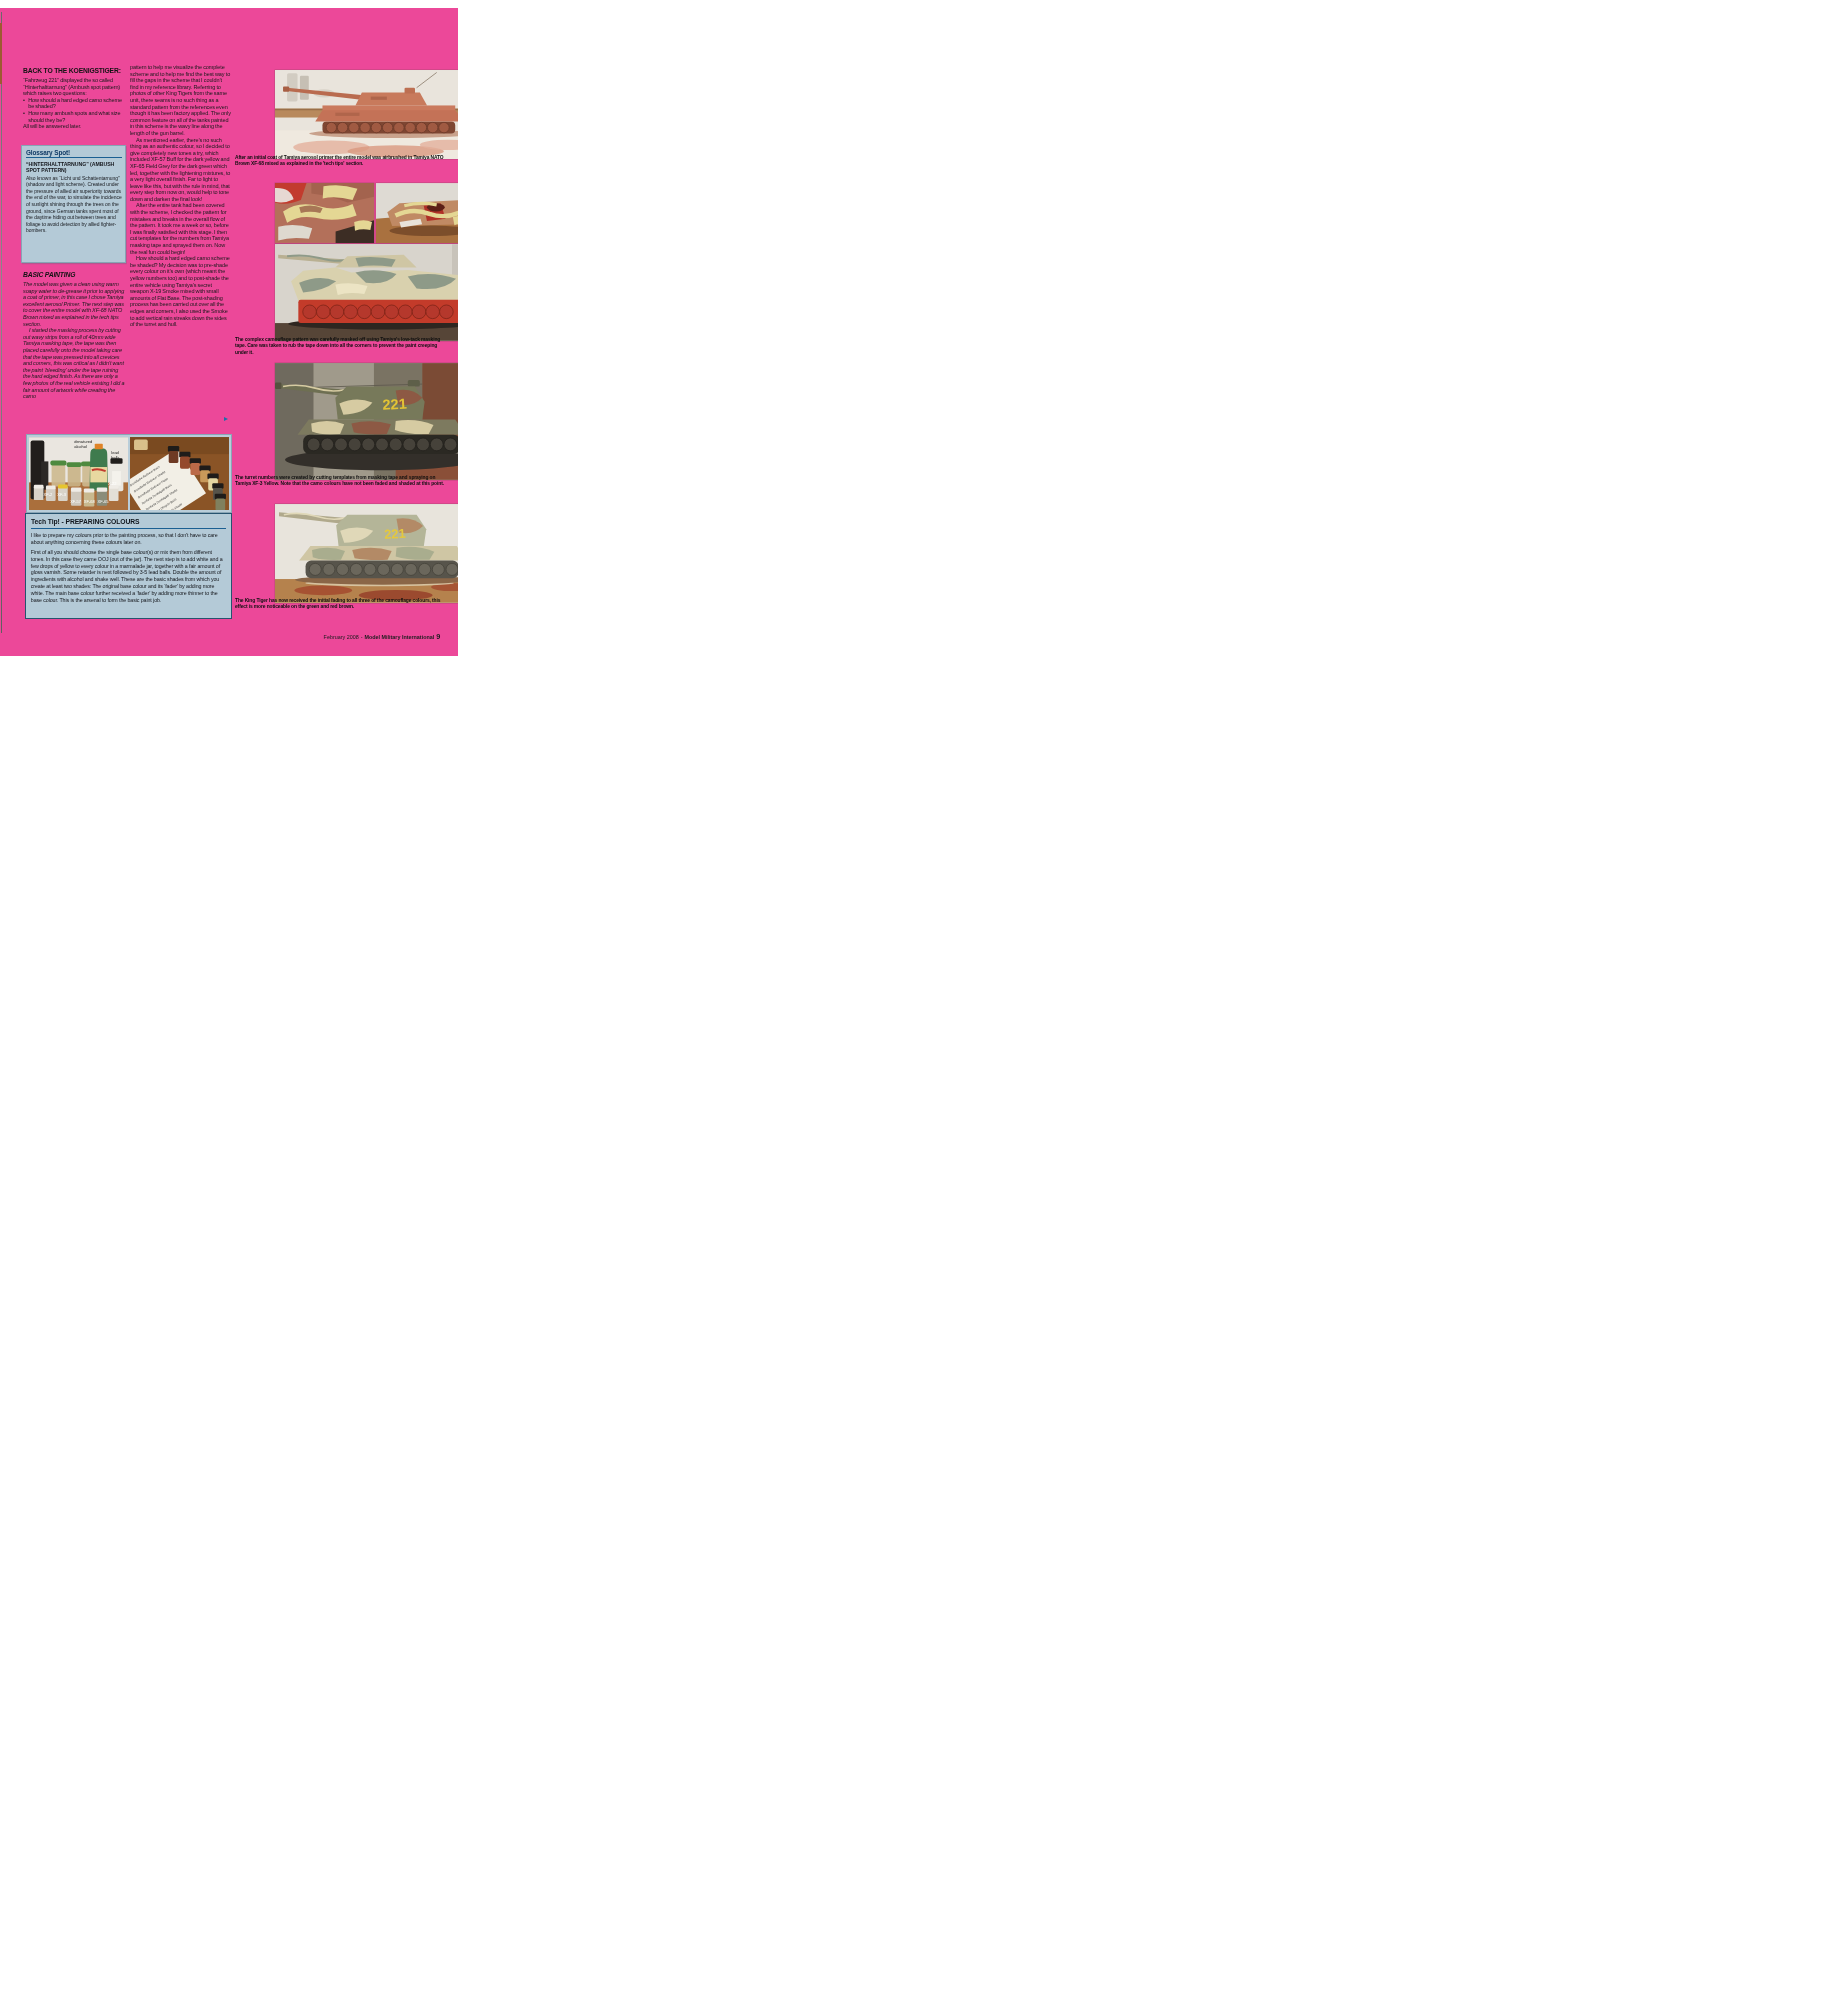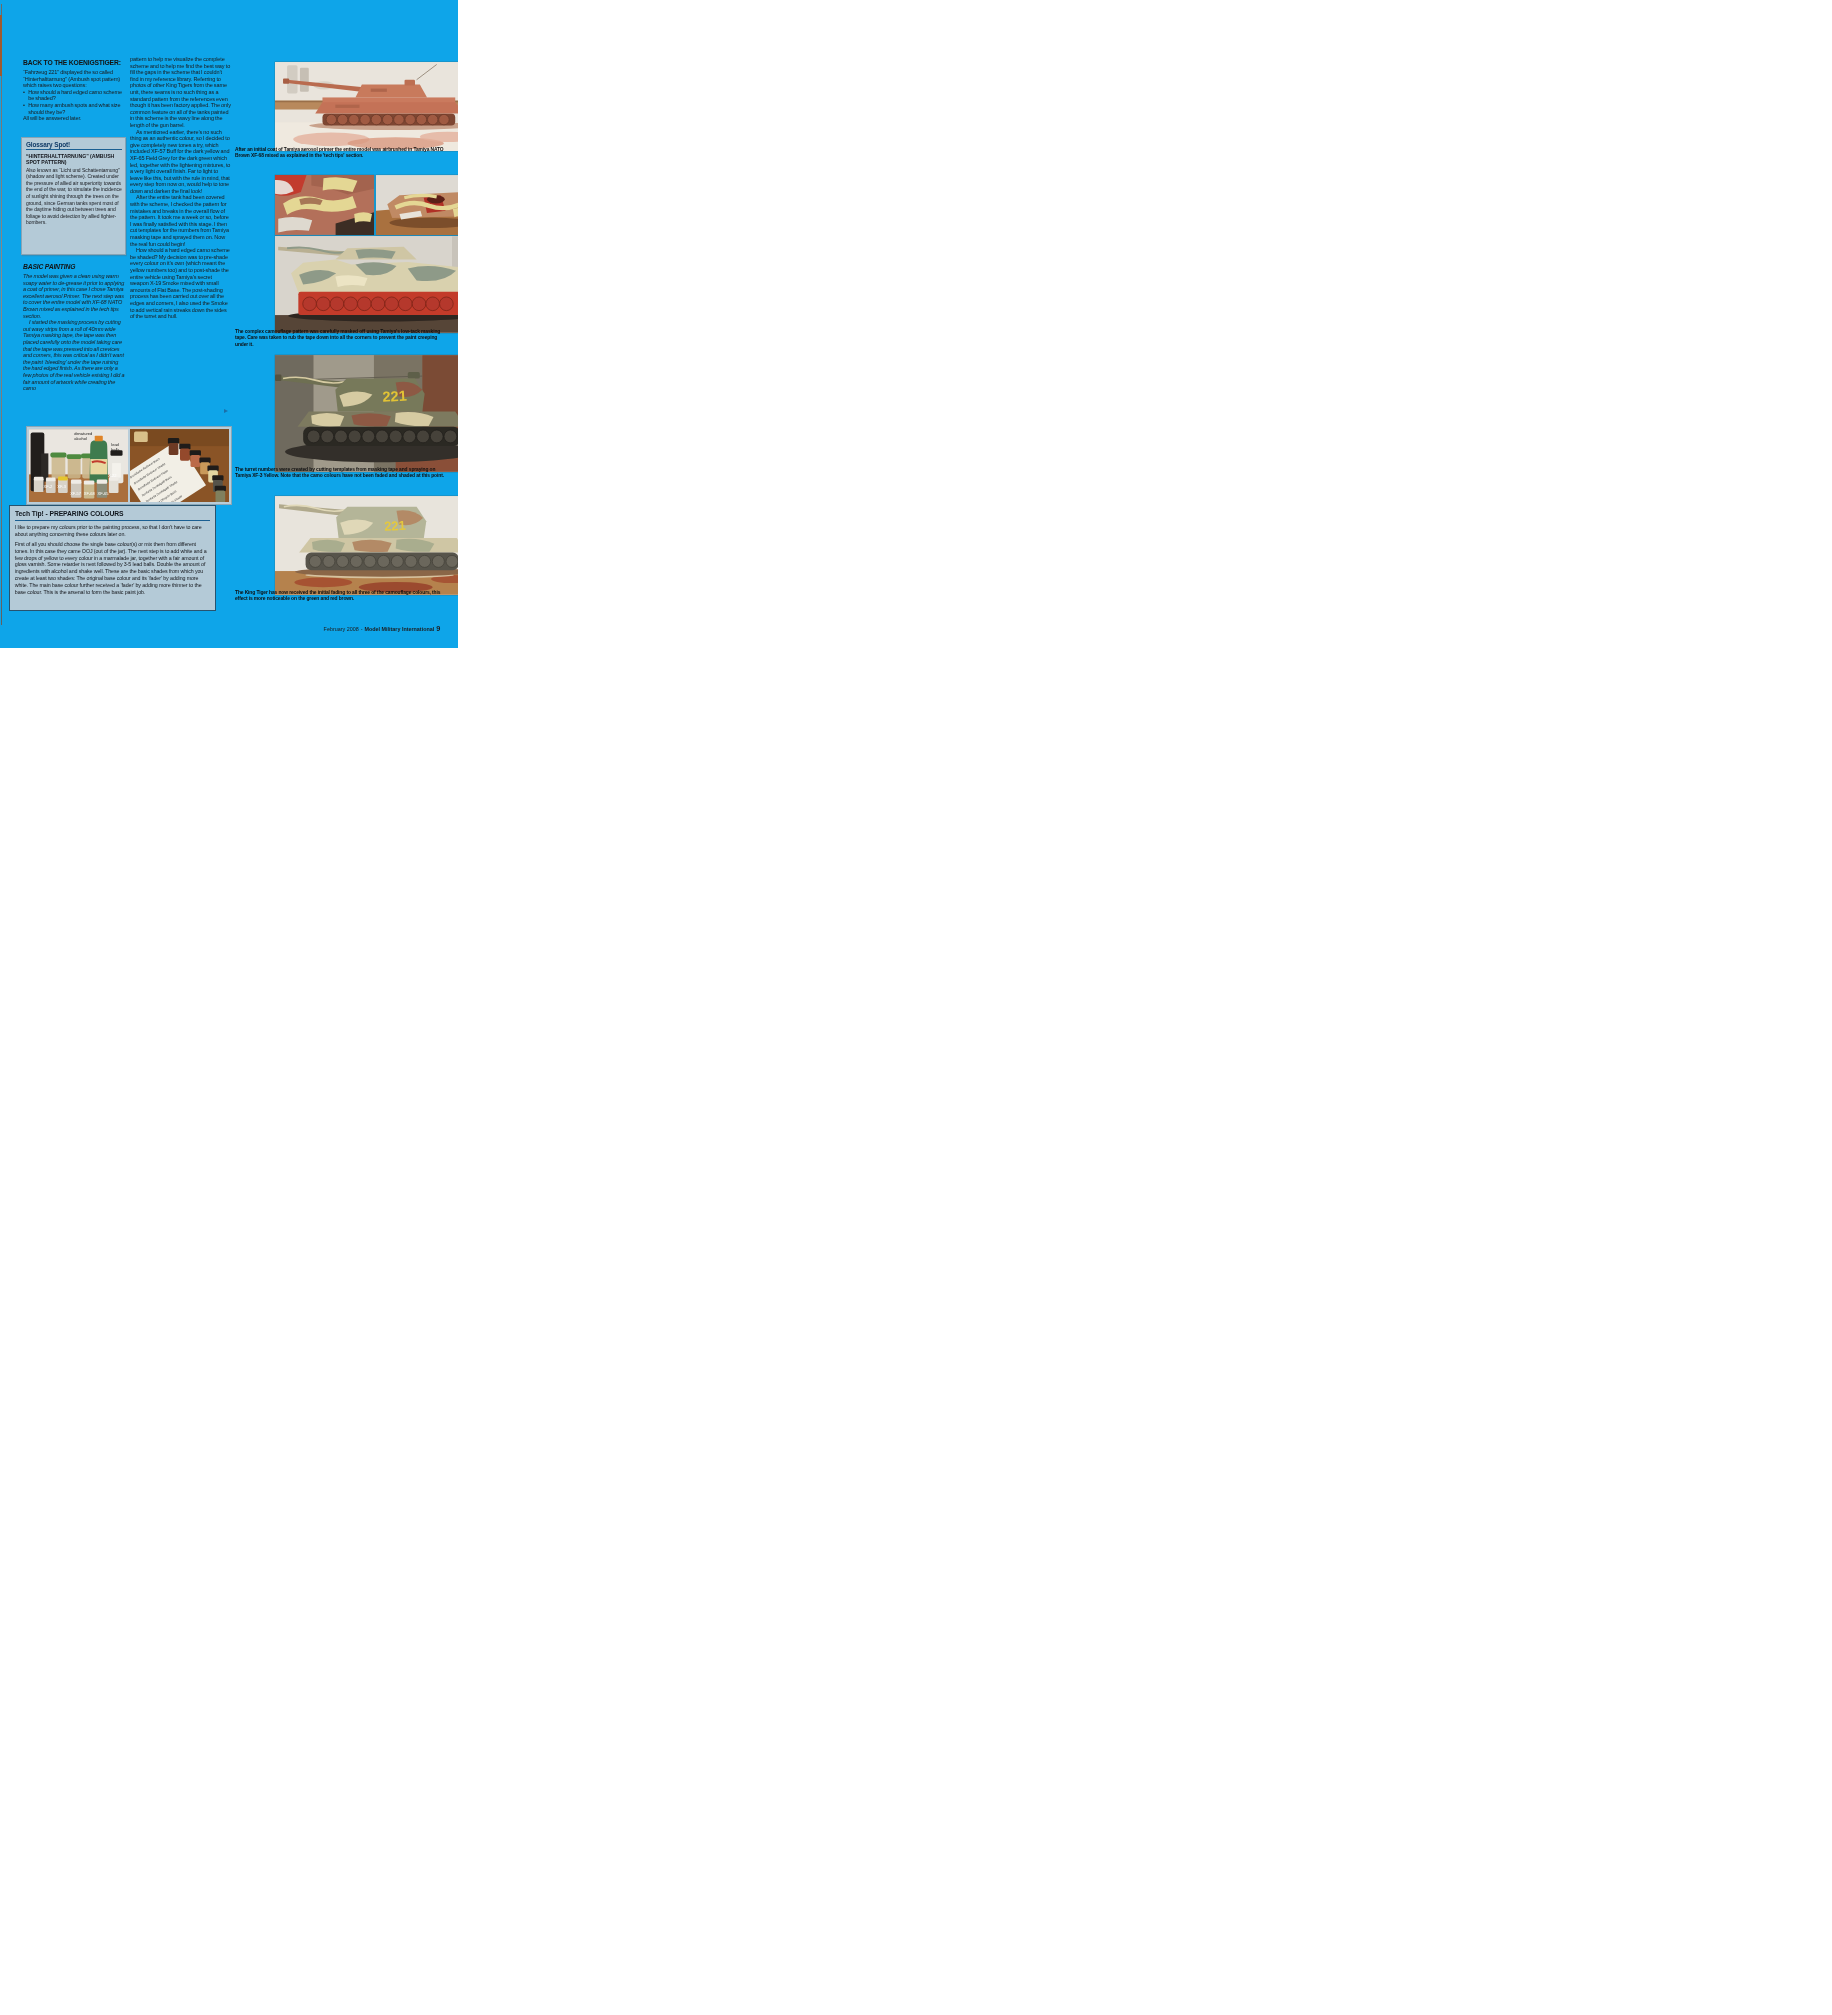--- a/index.html
+++ b/index.html
@@ -1,17 +1,17 @@
 <!DOCTYPE html>
 <html style="font-size:6.4px"><head>
 <meta charset="utf-8">
 <style>
   html,body{margin:0;padding:0;background:#ffffff;}
-  .page{position:relative;width:458px;height:648px;background:#0ea5e9;
-        font-family:"Liberation Sans",sans-serif;overflow:hidden;}
+  .page{position:relative;width:458px;height:648px;background:#ec4899;
+        font-family:"Liberation Sans",sans-serif;overflow:hidden;margin-top:8px;}
   
   .scan-edge{position:absolute;left:0.8px;top:4px;width:1.2px;height:621px;
              background:linear-gradient(#6a6a6a,#8a8a8a 45%,#606060);}
   .scan-edge-orange{position:absolute;left:0.4px;top:15.3px;width:2px;height:61px;background:#9d5a31;}
 
   .h-head{font-weight:bold;font-size:7.7px;line-height:1;letter-spacing:-0.2px;
           transform:scaleX(.88);transform-origin:0 50%;margin:0 0 2.4px 0;color:#131313;white-space:nowrap;}
   .bp{margin:0;font-size:5.5px;line-height:6.6px;letter-spacing:-0.1px;word-spacing:-0.2px;color:#1a1a1c;}
   .indent{text-indent:6px;}
   .bullet-row{display:flex;gap:1.6px;}
@@ -28,21 +28,21 @@
   .glossary-title{font-weight:bold;font-size:6.4px;color:#0f3a66;letter-spacing:-0.1px;margin:0 0 1.6px 0;}
   .box-rule{height:0.8px;background:#1b5f92;margin:0 0 2.8px 0;}
   .glossary-term{font-weight:bold;font-size:5.2px;line-height:6.4px;letter-spacing:-0.04px;color:#14161c;margin:0 0 0.8px 0;}
   .glossary-body{font-size:5px;line-height:6.6px;letter-spacing:-0.04px;color:#191b20;margin:0;}
 
   .bottom-photos{position:absolute;left:26px;top:426px;width:206px;height:79px;
                  background:#b9cdd9;border:0.4px solid #8aa6b6;box-sizing:border-box;
                  display:flex;gap:1.6px;padding:1.6px;}
   .bottom-photos figure{margin:0;position:relative;overflow:hidden;background:#999;}
 
-  .tech-tip{position:absolute;left:9px;top:505px;width:207px;height:106px;padding:3.2px 4.8px;
+  .tech-tip{position:absolute;left:25px;top:505px;width:207px;height:106px;padding:3.2px 4.8px;
             border:0.8px solid #27536f;overflow:hidden;}
   .tech-title{font-weight:bold;font-size:7.3px;letter-spacing:-0.1px;color:#10161d;margin:0 0 2px 0;
               transform:scaleX(.93);transform-origin:0 50%;white-space:nowrap;}
   .tech-p{margin:0 0 3.6px 0;font-size:5.3px;line-height:6.8px;letter-spacing:-0.1px;color:#15171c;}
 
   .col-right{position:absolute;left:235px;top:0;width:210px;height:648px;}
   .ph{position:absolute;left:0;width:210px;overflow:hidden;background:#ccc;
       box-shadow:0 0 0 0.4px rgba(80,70,60,.4);}
   .ph svg{display:block;}
   .cap{position:absolute;left:0;width:210px;font-weight:bold;font-size:4.9px;line-height:6.4px;

